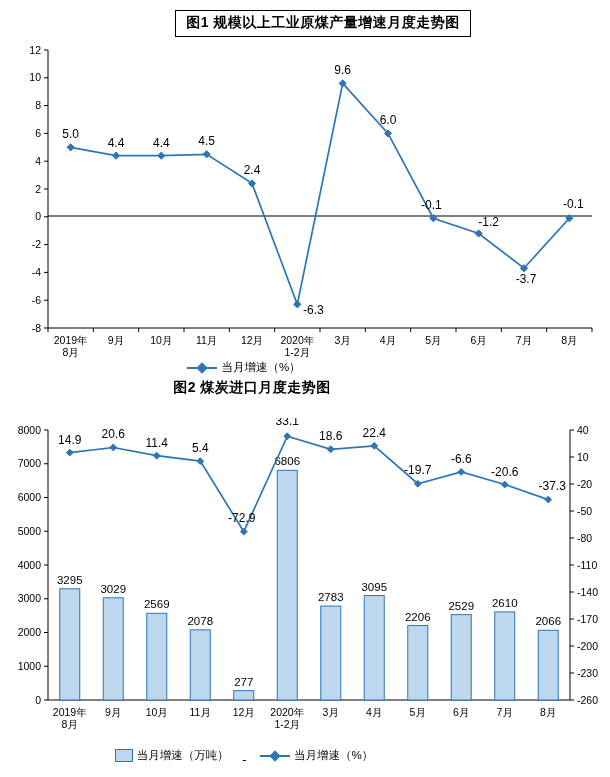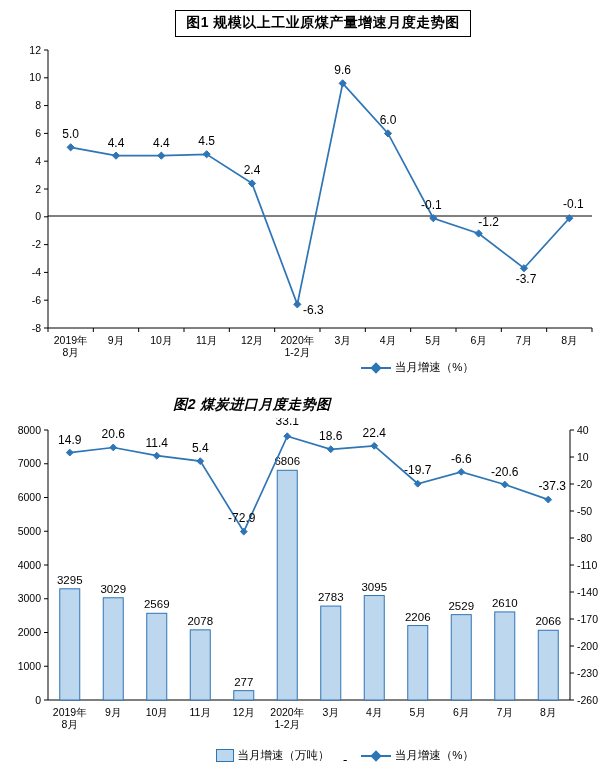--- a/index.html
+++ b/index.html
@@ -32,39 +32,38 @@
     left: 18px; top: 10px; width: 610px; border-radius: 10px;
   }
   #title1-box {
     display: inline-block;
     border: 1px solid #000;
     padding: 3px 10px 4px 10px;
     background: #fff;
   }
   #title2-wrap {
     position: absolute;
-    left: 0; top: 395px; width: 504px;
+    left: 0; top: 378px; width: 504px;
     text-align: center;
-    font-style: italic;
   }
   
   svg { display: block; }
   #chart1-svg {
     position: absolute;
     left: 0; top: 38px;
   }
   #chart2-svg {
     position: absolute;
     left: 0; top: 418px;
   }
   
   .legend {
     position: absolute;
     width: 488px;
-    text-align: right;
+    text-align: center;
     font-size: 11.5px;
     color: #000;
     text-decoration: underline;
   }
   #legend1 { top: 360px; left: 0; }
   #legend2 { top: 748px; left: 0; }
   .legend-item {
     display: inline-block;
     margin: 0 14px;
     vertical-align: middle;

